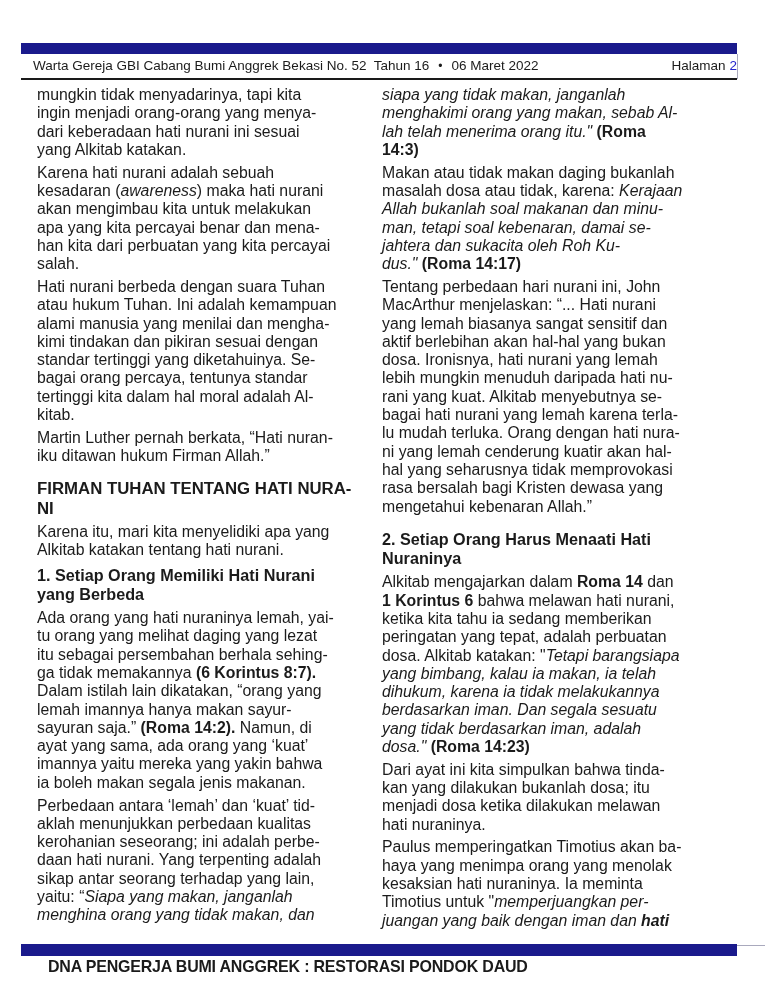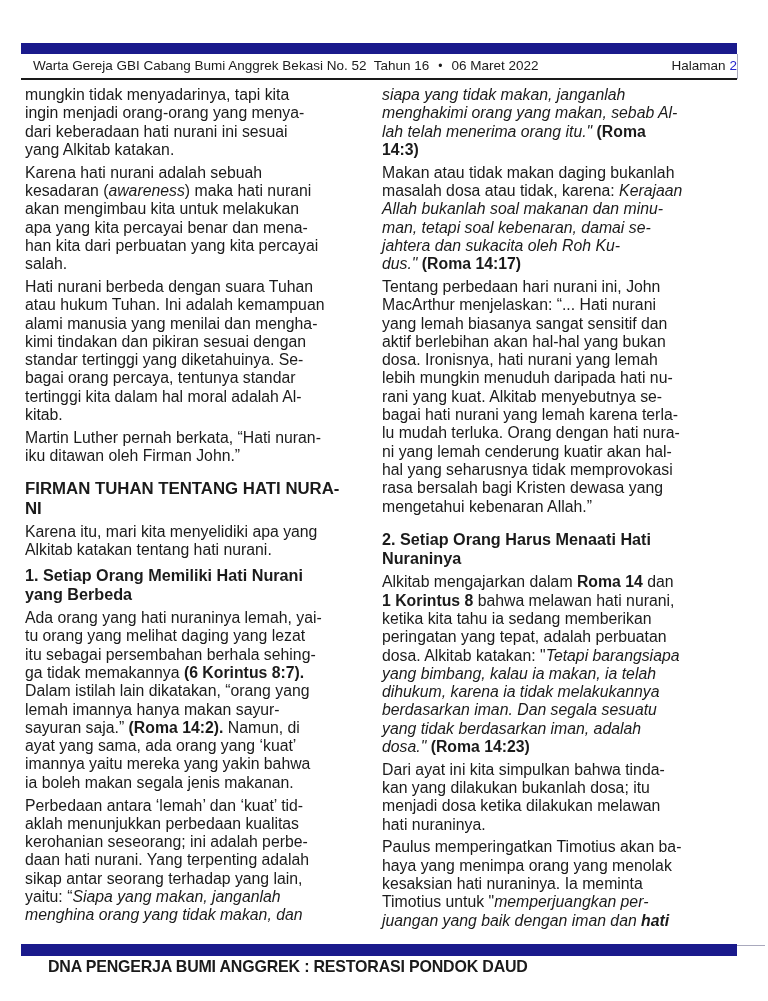--- a/index.html
+++ b/index.html
@@ -9,21 +9,21 @@
   .bar-top{left:21px;top:43px;width:716px;height:11px;}
   .bar-bottom{left:21px;top:944px;width:716px;height:12px;}
   .artifact-v{position:absolute;left:737px;top:54px;width:1px;height:25px;background:#a9a9bd;}
   .artifact-h{position:absolute;left:737px;top:945px;width:28px;height:1px;background:#a9a9bd;}
   .header-row{position:absolute;left:33px;top:58px;width:704px;display:flex;
               justify-content:space-between;align-items:baseline;font-size:13.5px;gap:45px;}
   .header-left span{white-space:pre;}
   .bullet{margin:0 9px;font-size:12px;}
   .pagenum{margin-left:4px;}
   .header-rule{position:absolute;left:21px;top:78px;width:716px;height:2px;background:#1a1a1a;}
-  .columns{position:absolute;left:25px;top:86px;width:712px;display:flex;gap:13px;}
+  .columns{position:absolute;left:37px;top:86px;width:712px;display:flex;gap:1px;}
   .col{flex:0 0 auto;}
   .col-left{width:344px;}
   .col-right{width:355px;}
   .col p,.col h2,.col h3{white-space:pre-line;}
   .col p{font-size:15.8px;line-height:18.3px;margin:0 0 4.5px;}
   .col h2{font-size:16.8px;line-height:19.5px;margin:14px 0 4.5px;font-weight:bold;}
   .col h3{font-size:16.2px;line-height:19.5px;margin:6px 0 4.5px;font-weight:bold;}
   .col-right h3{margin-top:14px;}
   .it{font-style:italic;}
   .bd{font-weight:bold;}
@@ -63,21 +63,21 @@
 salah.</span></p>
         <p><span>Hati nurani berbeda dengan suara Tuhan
 atau hukum Tuhan. Ini adalah kemampuan
 alami manusia yang menilai dan mengha-
 kimi tindakan dan pikiran sesuai dengan
 standar tertinggi yang diketahuinya. Se-
 bagai orang percaya, tentunya standar
 tertinggi kita dalam hal moral adalah Al-
 kitab.</span></p>
         <p><span>Martin Luther pernah berkata, “Hati nuran-
-iku ditawan oleh Firman John.”</span></p>
+iku ditawan hukum Firman Allah.”</span></p>
         <h2><span>FIRMAN TUHAN TENTANG HATI NURA-
 NI</span></h2>
         <p><span>Karena itu, mari kita menyelidiki apa yang
 Alkitab katakan tentang hati nurani.</span></p>
         <h3><span>1. Setiap Orang Memiliki Hati Nurani
 yang Berbeda</span></h3>
         <p><span>Ada orang yang hati nuraninya lemah, yai-
 tu orang yang melihat daging yang lezat
 itu sebagai persembahan berhala sehing-
 ga tidak memakannya </span><span class="bd">(6 Korintus 8:7).</span><span>
@@ -115,21 +115,21 @@
 rani yang kuat. Alkitab menyebutnya se-
 bagai hati nurani yang lemah karena terla-
 lu mudah terluka. Orang dengan hati nura-
 ni yang lemah cenderung kuatir akan hal-
 hal yang seharusnya tidak memprovokasi
 rasa bersalah bagi Kristen dewasa yang
 mengetahui kebenaran Allah.”</span></p>
         <h3><span>2. Setiap Orang Harus Menaati Hati
 Nuraninya</span></h3>
         <p><span>Alkitab mengajarkan dalam </span><span class="bd">Roma 14</span><span> dan
-</span><span class="bd">1 Korintus 8</span><span> bahwa melawan hati nurani,
+</span><span class="bd">1 Korintus 6</span><span> bahwa melawan hati nurani,
 ketika kita tahu ia sedang memberikan
 peringatan yang tepat, adalah perbuatan
 dosa. Alkitab katakan:  "</span><span class="it">Tetapi barangsiapa
 yang bimbang, kalau ia makan, ia telah
 dihukum, karena ia tidak melakukannya
 berdasarkan iman. Dan segala sesuatu
 yang tidak berdasarkan iman, adalah
 dosa."</span><span> </span><span class="bd">(Roma 14:23)</span></p>
         <p><span>Dari ayat ini kita simpulkan bahwa tinda-
 kan yang dilakukan bukanlah dosa; itu

